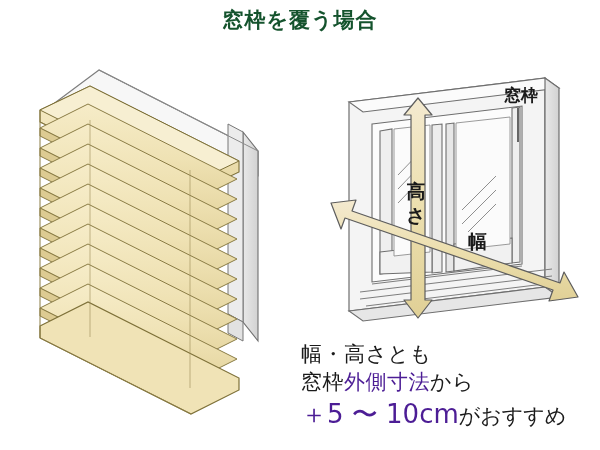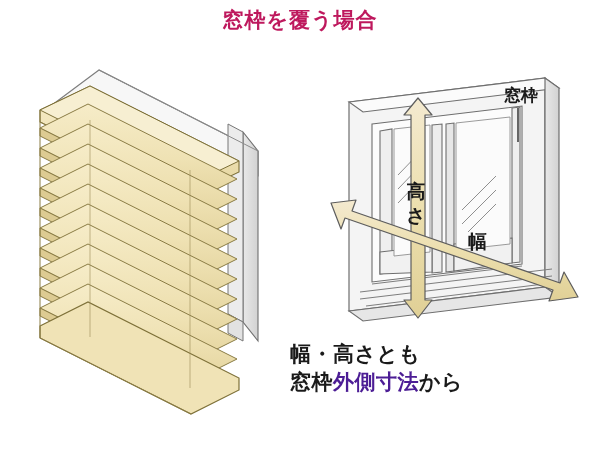--- a/index.html
+++ b/index.html
@@ -25,36 +25,37 @@
 
   .title {
     position: absolute;
     top: 6px;
     left: 0;
     width: 600px;
     text-align: center;
     font-size: 21px;
     font-weight: 700;
     letter-spacing: 1px;
-    color: #be185d;
+    color: #14532d;
   }
 
   .note-block {
     position: absolute;
     left: 290px;
     top: 340px;
     width: 310px;
     line-height: 1.35;
   }
   .note-line {
     font-size: 21px;
-    font-weight: 700;
+    font-weight: 400;
     color: #1a1a1a;
     white-space: nowrap;
     letter-spacing: 0.5px;
+    margin-left: 11px;
   }
   .note-line.big {
     font-size: 26px;
     letter-spacing: 0px;
   }
   .accent {
     color: #4c1d95;
   }
 
   .svg-label {
@@ -253,13 +254,14 @@
       <text id="lbl-h2" class="svg-label" x="416" y="222" font-size="19" text-anchor="middle">さ</text>
     </g>
 
     <text id="lbl-width" class="svg-label" x="468" y="248" font-size="19">幅</text>
   </g>
 </svg>
 
 <div class="note-block">
   <div class="note-line">幅・高さとも</div>
   <div class="note-line"><span>窓枠</span><span class="accent">外側寸法</span><span>から</span></div>
+  <div class="note-line big"><span class="accent">＋5 〜 10cm</span><span style="font-size:21px;">がおすすめ</span></div>
 </div>
 
 </body></html>

